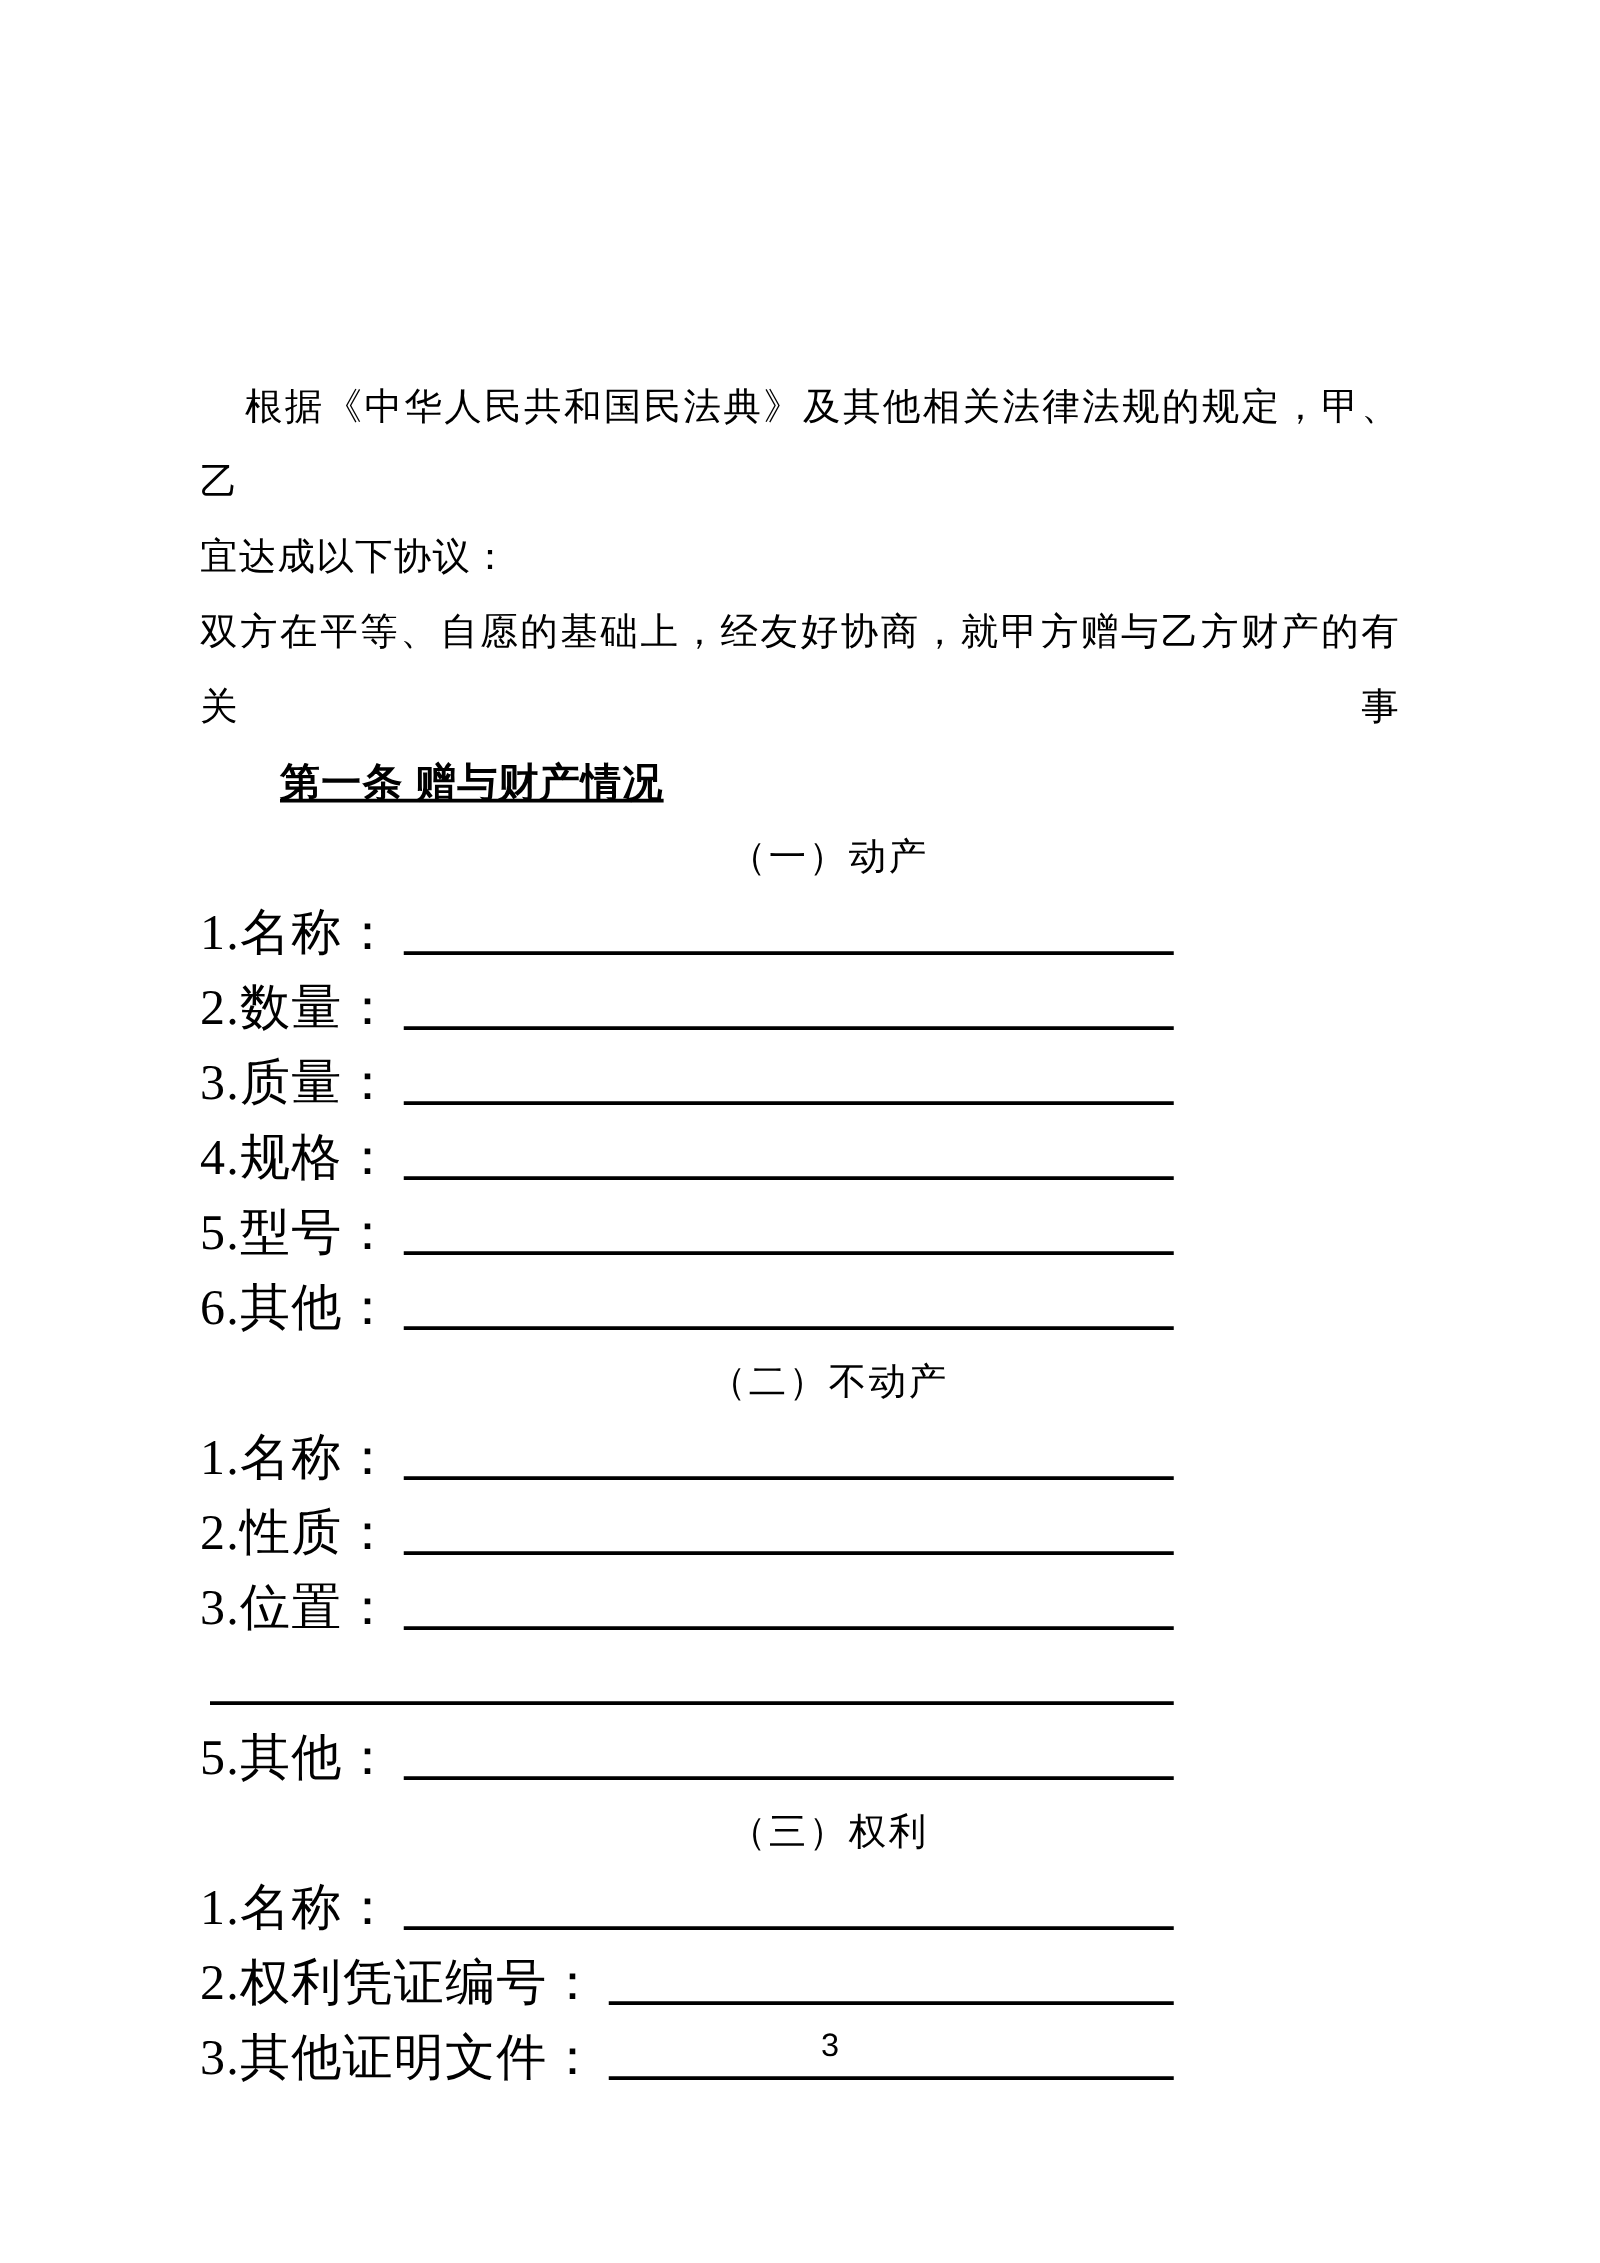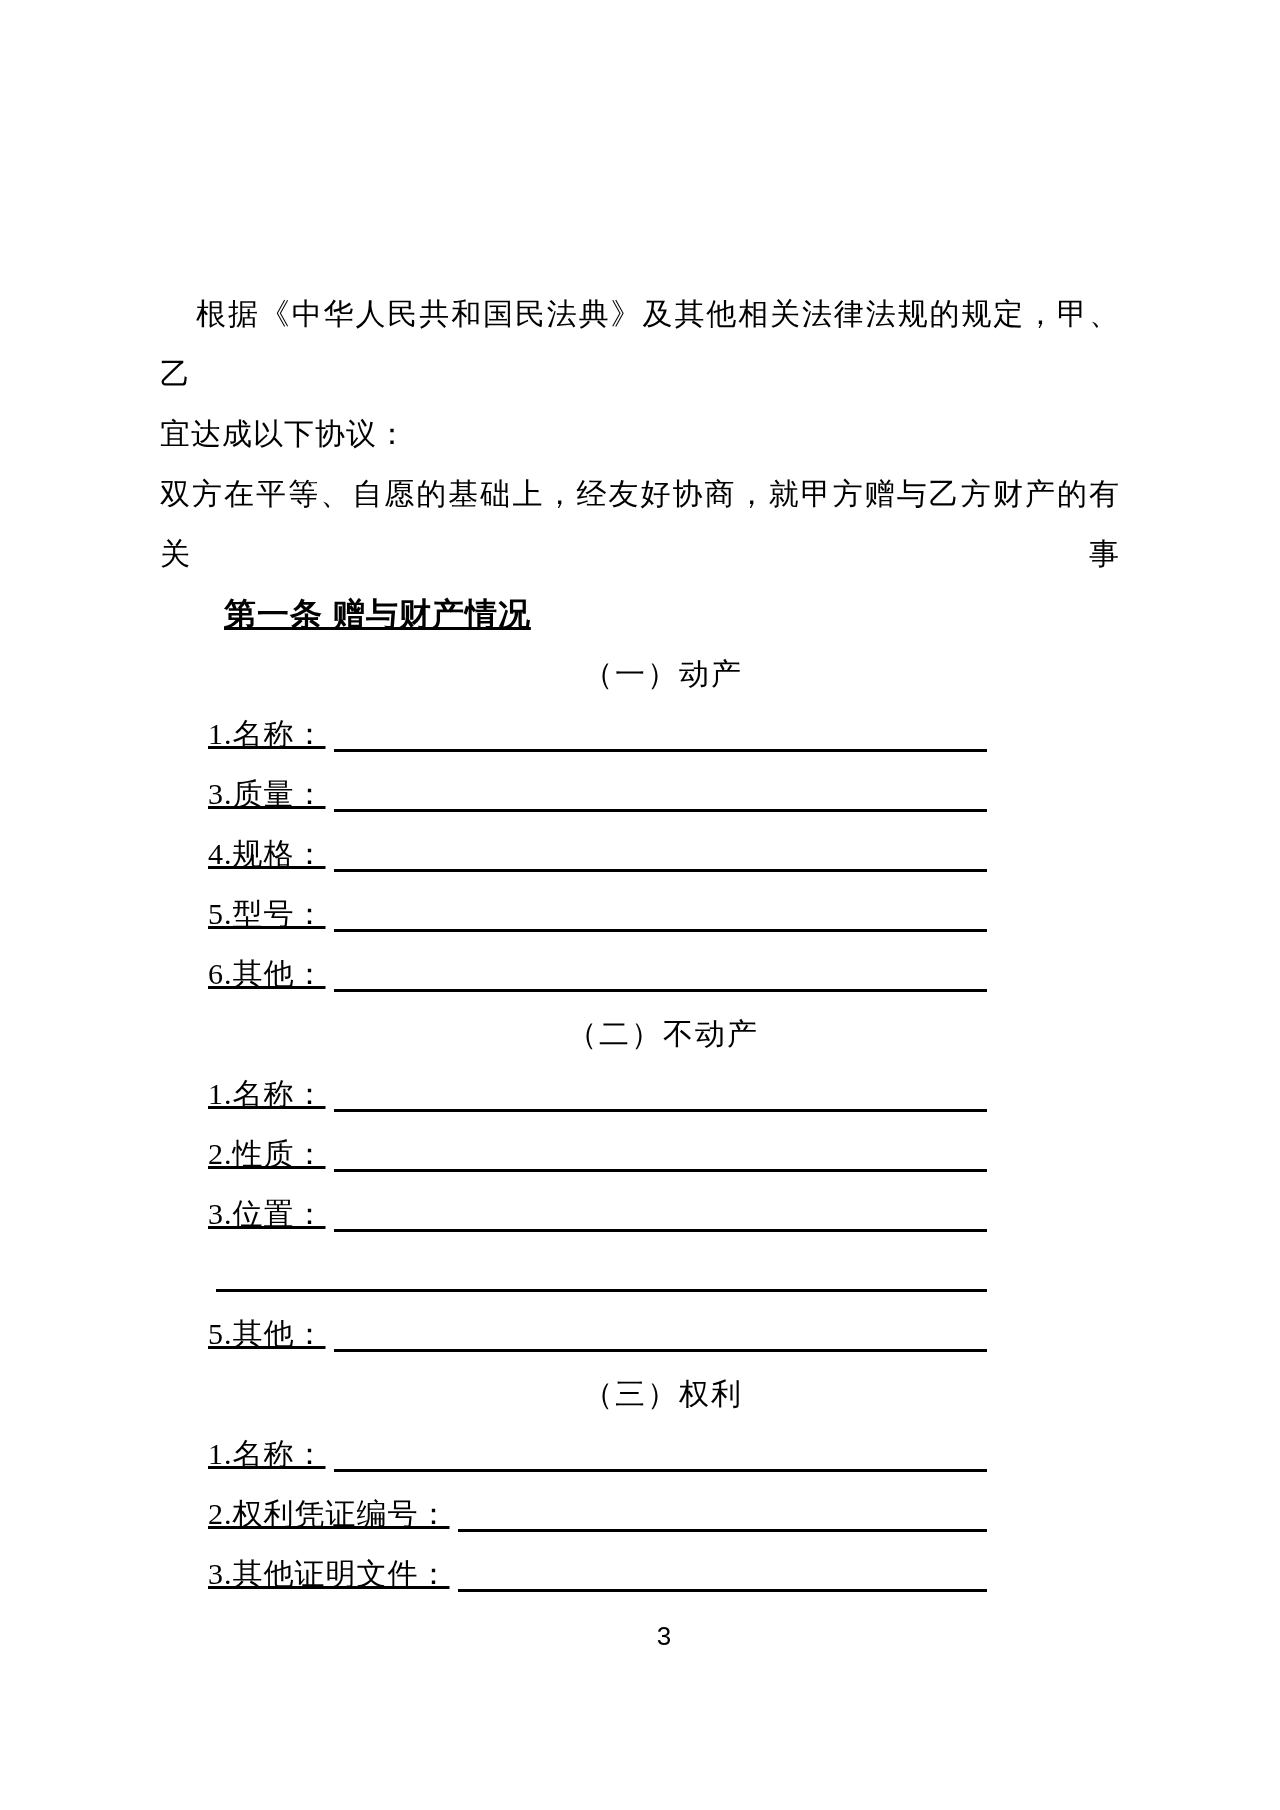--- a/index.html
+++ b/index.html
@@ -12,21 +12,21 @@
     width: 1280px;
     height: 1810px;
     background: #ffffff;
     color: #000000;
     font-family: "Liberation Serif", serif;
     overflow: hidden;
   }
   .content {
     position: absolute;
     left: 160px;
-    top: 284px;
+    top: 296px;
     width: 960px;
   }
   .para-line {
     margin: 0;
     font-size: 30px;
     line-height: 60px;
     letter-spacing: 1px;
     white-space: nowrap;
   }
   .para-justify {
@@ -49,26 +49,24 @@
   }
   .section-title {
     margin: 0 0 0 46px;
     font-size: 30px;
     line-height: 60px;
     letter-spacing: 2px;
     text-align: center;
   }
   .row {
     display: flex;
-    margin-left: 48px;
     width: 779px;          
-    font-size: 30px;
+    font-size: 40px;
     line-height: 60px;
     height: 60px;
-    text-decoration: underline;
   }
   .field-label {
     white-space: nowrap;
     letter-spacing: 1px;
   }
   .blank-line {
     flex: 1;
     border-bottom: 3px solid #000000;
     margin: 0 0 12px 8px;
     min-width: 40px;
@@ -94,20 +92,24 @@
     <p class="para-line para-justify first-indent">根据《中华人民共和国民法典》及其他相关法律法规的规定，甲、乙</p>
     <p class="para-line">宜达成以下协议：</p>
     <p class="para-line para-justify">双方在平等、自愿的基础上，经友好协商，就甲方赠与乙方财产的有关事</p>
 
     <h2 class="article-heading">第一条 赠与财产情况</h2>
 
     <p class="section-title">（一）动产</p>
 
     <div class="row">
       <span class="field-label">1.名称：</span>
+      <span class="blank-line"></span>
+    </div>
+    <div class="row">
+      <span class="field-label">2.数量：</span>
       <span class="blank-line"></span>
     </div>
     <div class="row">
       <span class="field-label">3.质量：</span>
       <span class="blank-line"></span>
     </div>
     <div class="row">
       <span class="field-label">4.规格：</span>
       <span class="blank-line"></span>
     </div>

